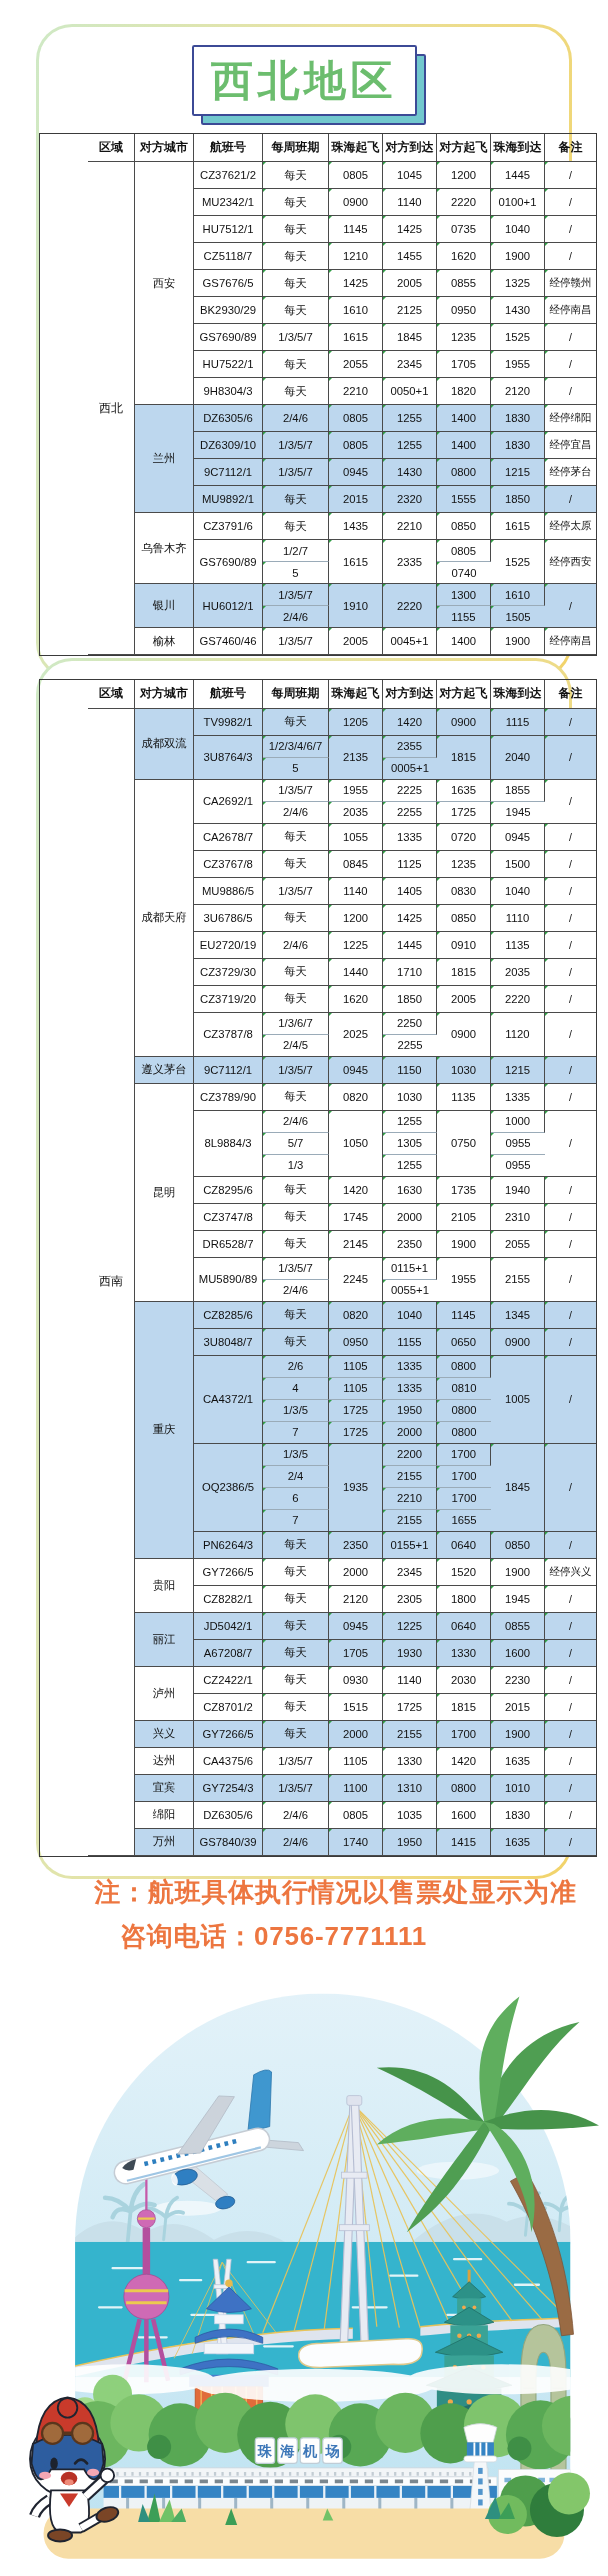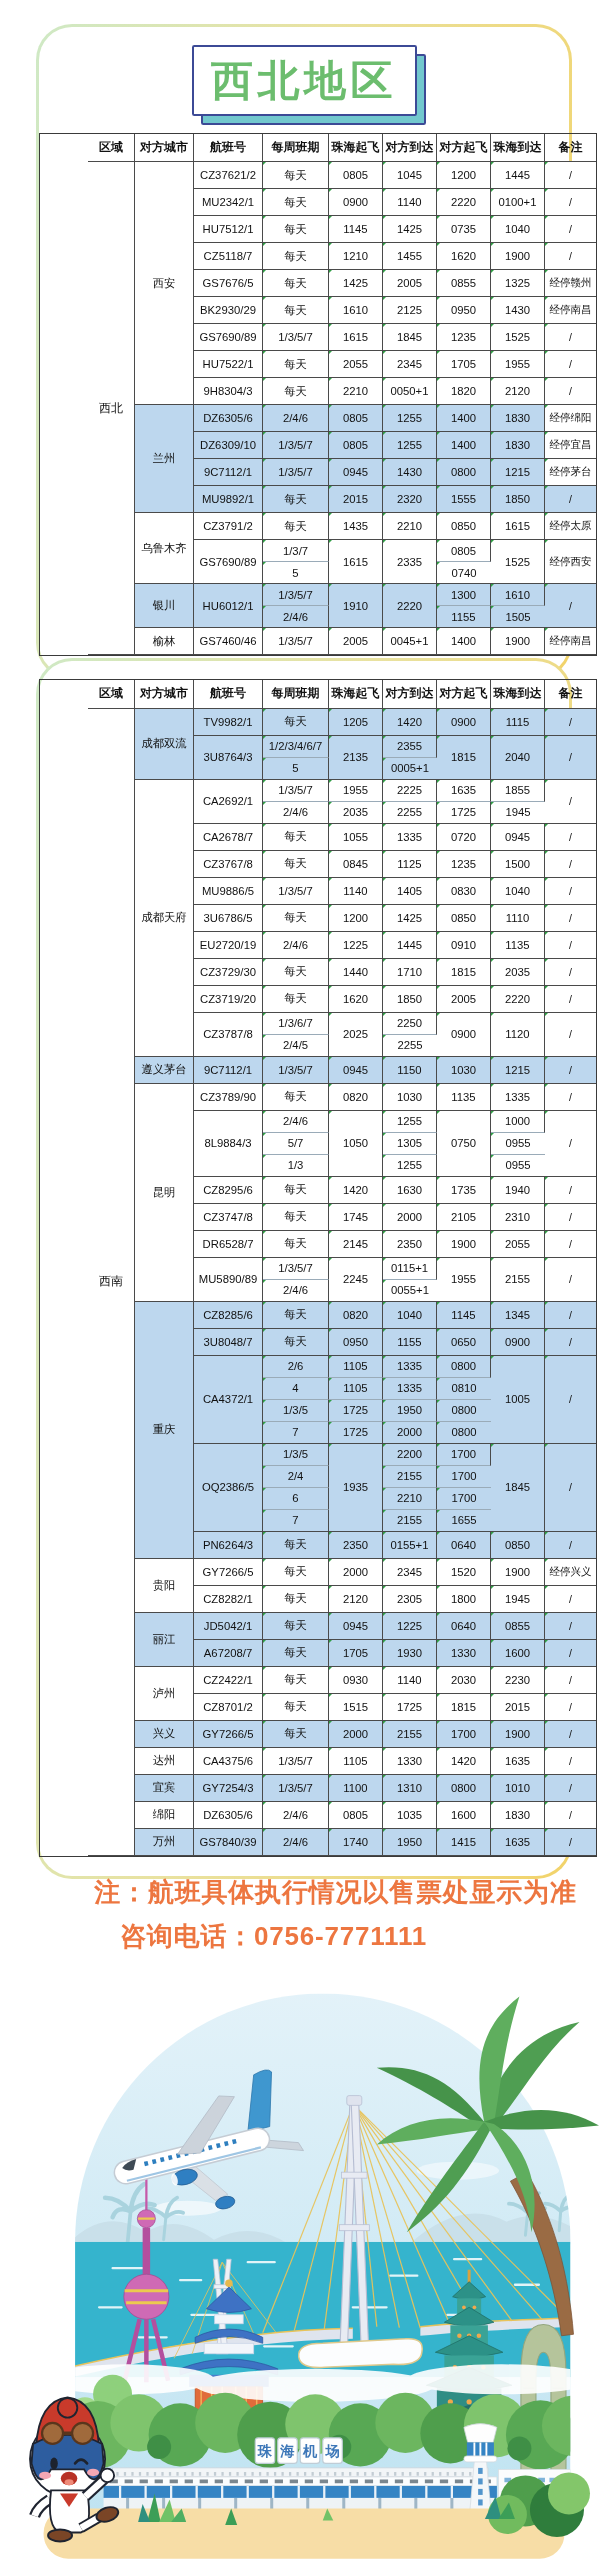--- a/index.html
+++ b/index.html
@@ -199,31 +199,31 @@
                 <td rowspan="1" class="shade">MU9892/1</td>
                 <td class="mk shade">每天</td>
                 <td class="mk shade">2015</td>
                 <td class="mk shade">2320</td>
                 <td class="mk shade">1555</td>
                 <td class="mk shade">1850</td>
                 <td class="mk note-cell shade">/</td>
               </tr>
               <tr>
                 <td rowspan="3">乌鲁木齐</td>
-                <td rowspan="1">CZ3791/2</td>
+                <td rowspan="1">CZ3791/6</td>
                 <td class="mk">每天</td>
                 <td class="mk">1435</td>
                 <td class="mk">2210</td>
                 <td class="mk">0850</td>
                 <td class="mk">1615</td>
                 <td class="mk note-cell">经停太原</td>
               </tr>
               <tr>
                 <td rowspan="2" class="slim">GS7690/89</td>
-                <td class="lt mk slim">1/3/7</td>
+                <td class="lt mk slim">1/2/7</td>
                 <td rowspan="2" class="mk slim">1615</td>
                 <td rowspan="2" class="mk slim">2335</td>
                 <td class="lt mk slim">0805</td>
                 <td rowspan="2" class="mk slim">1525</td>
                 <td rowspan="2" class="mk slim note-cell">经停西安</td>
               </tr>
               <tr>
                 <td class="mk slim">5</td>
                 <td class="mk slim">0740</td>
               </tr>

